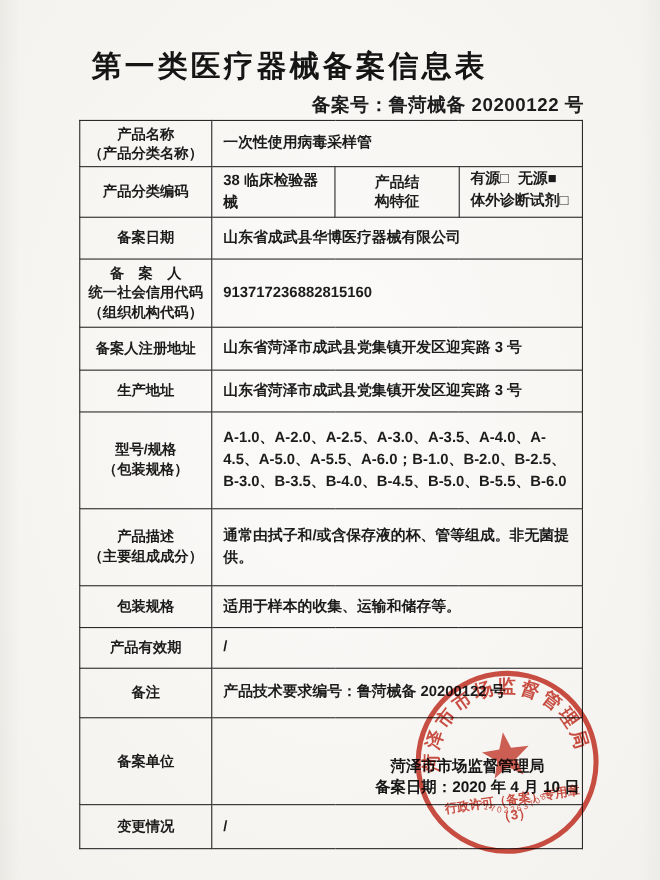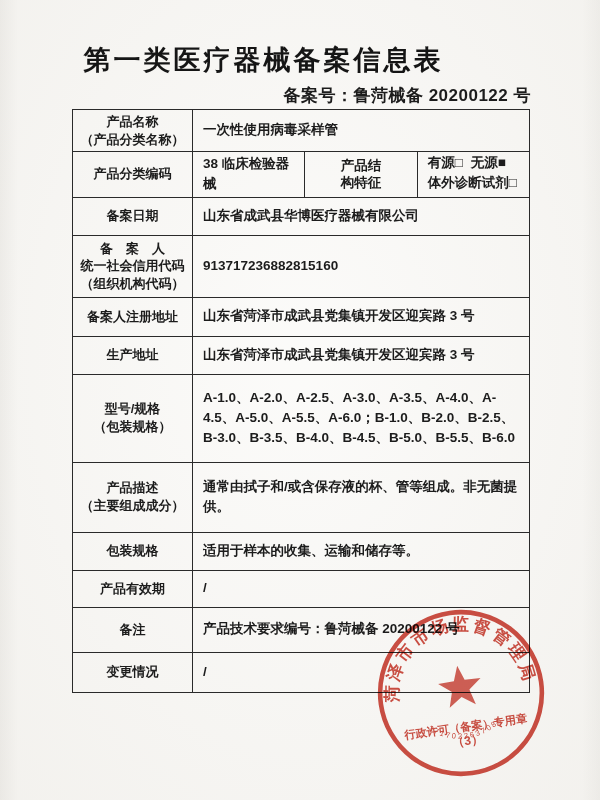--- a/index.html
+++ b/index.html
@@ -131,20 +131,29 @@
     <td class="value" colspan="3">适用于样本的收集、运输和储存等。</td>
   </tr>
   <tr style="height:37px;">
     <td class="label">产品有效期</td>
     <td class="value" colspan="3">/</td>
   </tr>
   <tr style="height:45px;">
     <td class="label">备注</td>
     <td class="value" colspan="3">产品技术要求编号：鲁菏械备 20200122 号</td>
   </tr>
+  <tr style="height:79px;">
+    <td class="label">备案单位</td>
+    <td class="value unit-cell" colspan="3">
+      <div class="authority-block">
+        <div class="authority-line1">菏泽市市场监督管理局</div>
+        <div>备案日期：2020 年 4 月 10 日</div>
+      </div>
+    </td>
+  </tr>
   <tr style="height:40px;">
     <td class="label">变更情况</td>
     <td class="value" colspan="3">/</td>
   </tr>
 </tbody>
   </table>
 
 <svg class="stamp" viewBox="0 0 170 170" xmlns="http://www.w3.org/2000/svg">
   <defs>
     <path id="arcTop" d="M 23 85 A 62 62 0 0 1 147 85" fill="none"></path>

